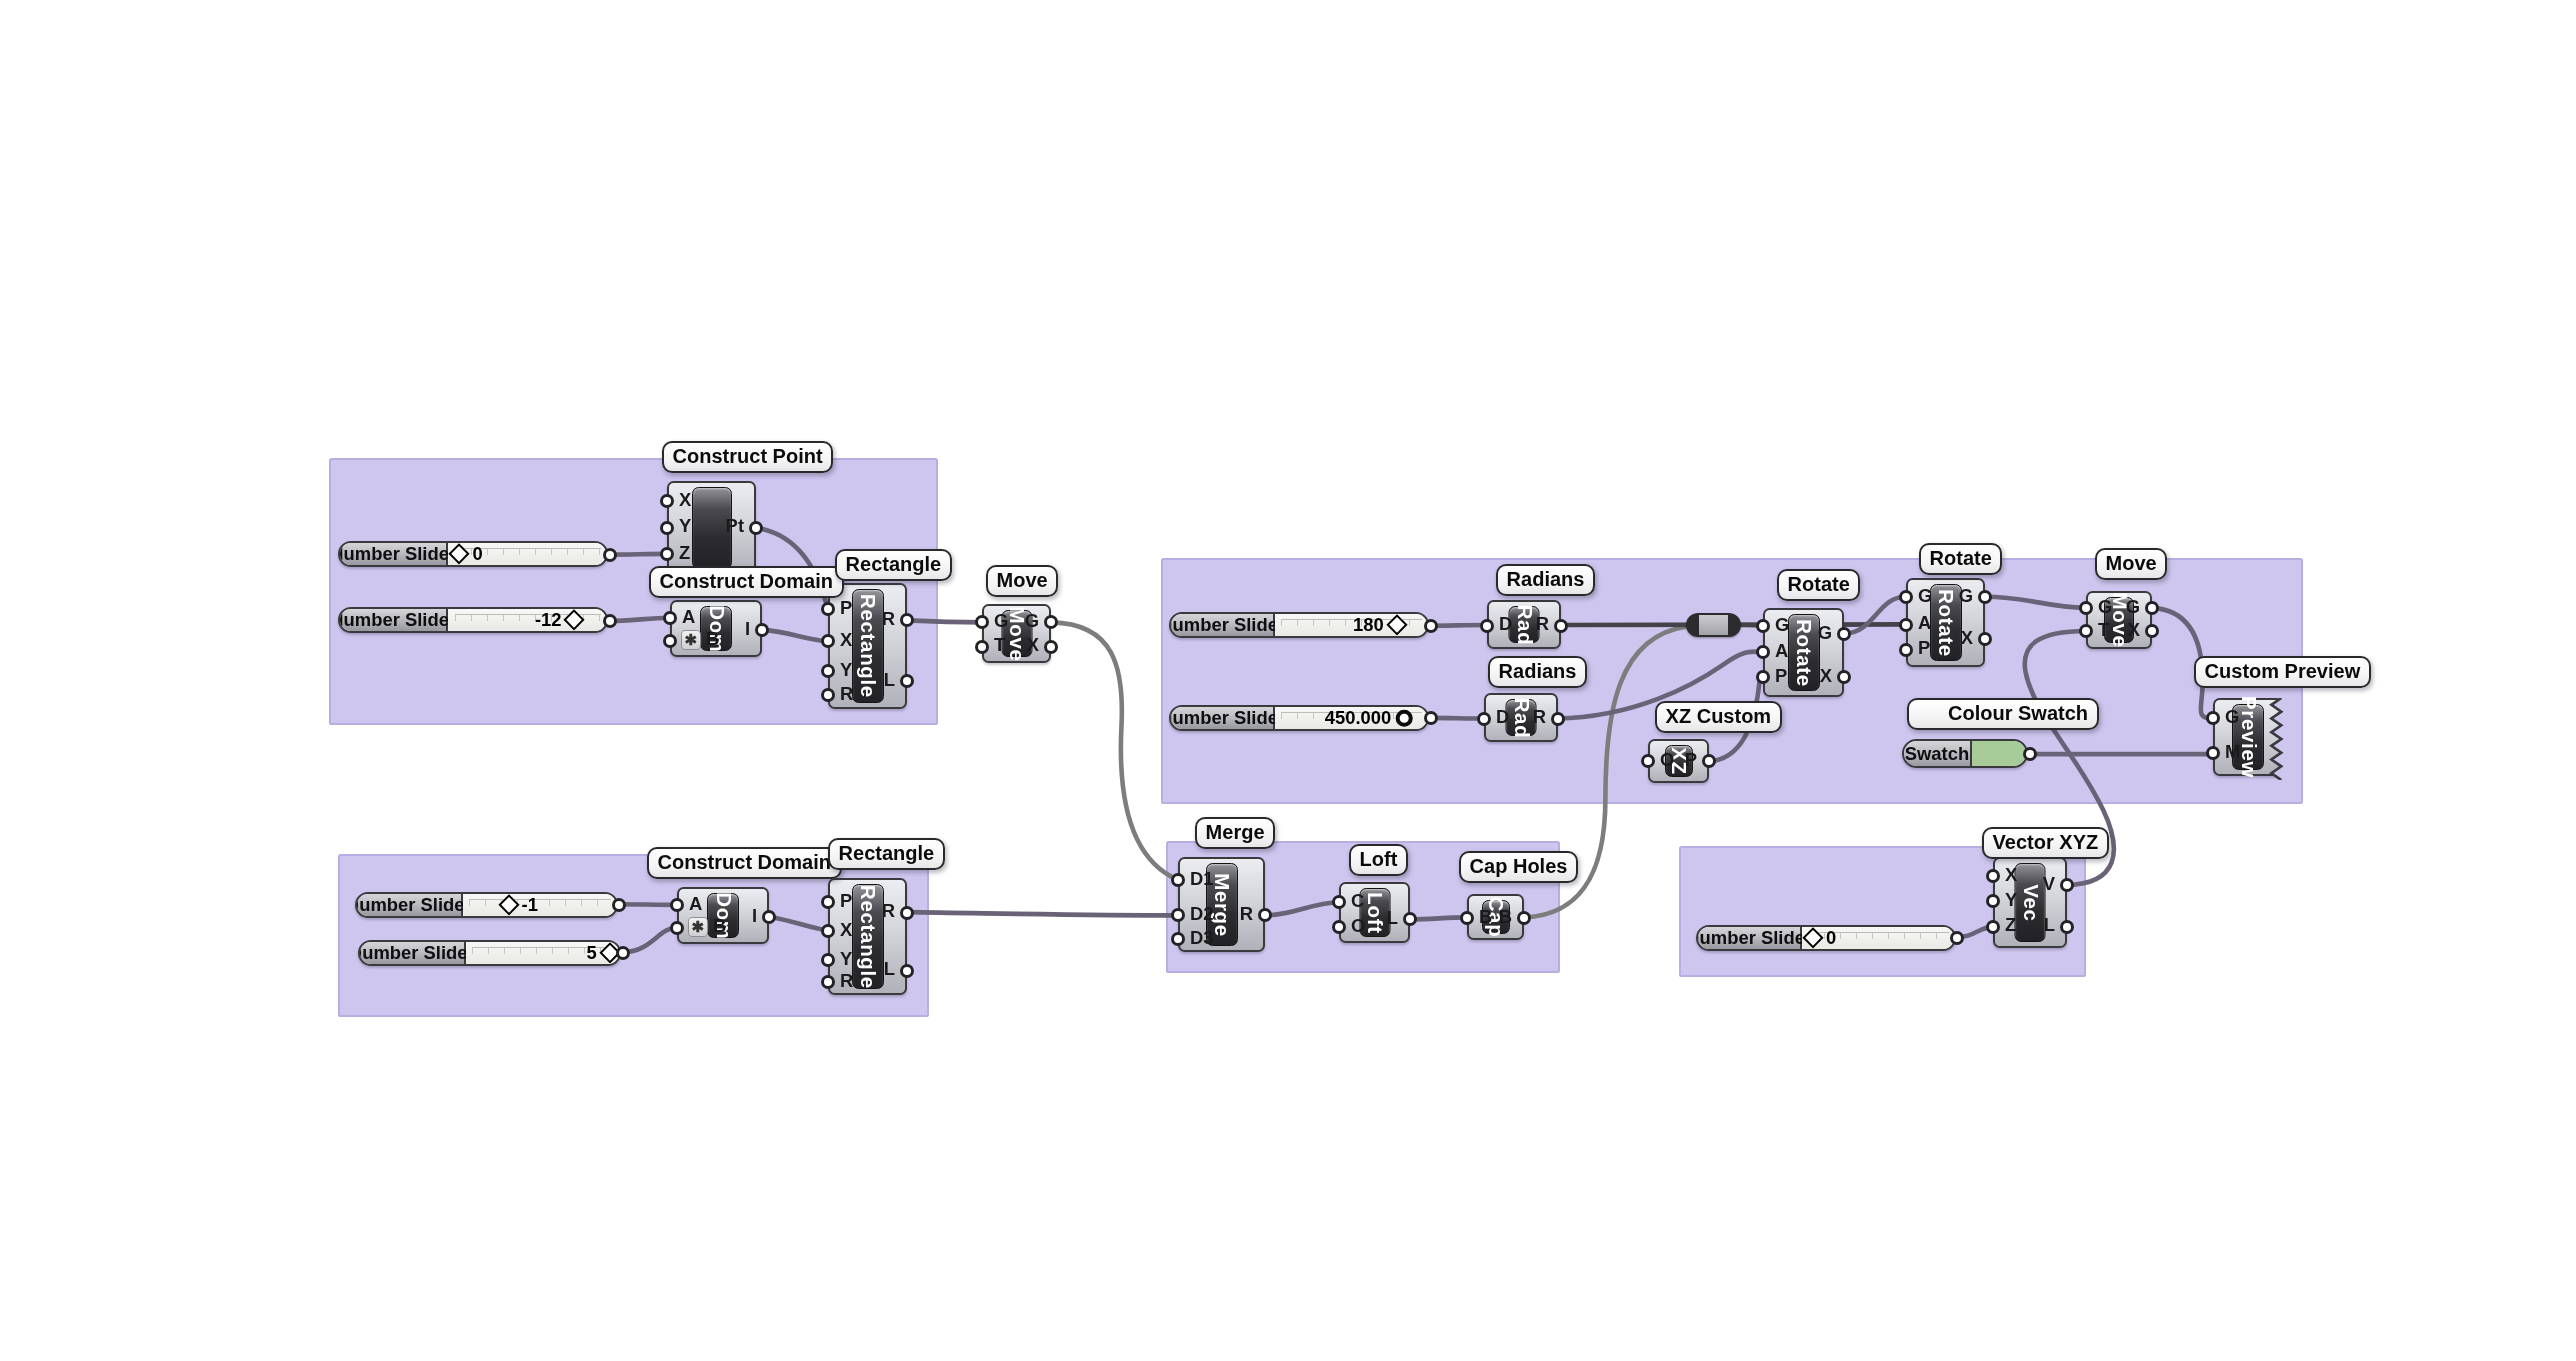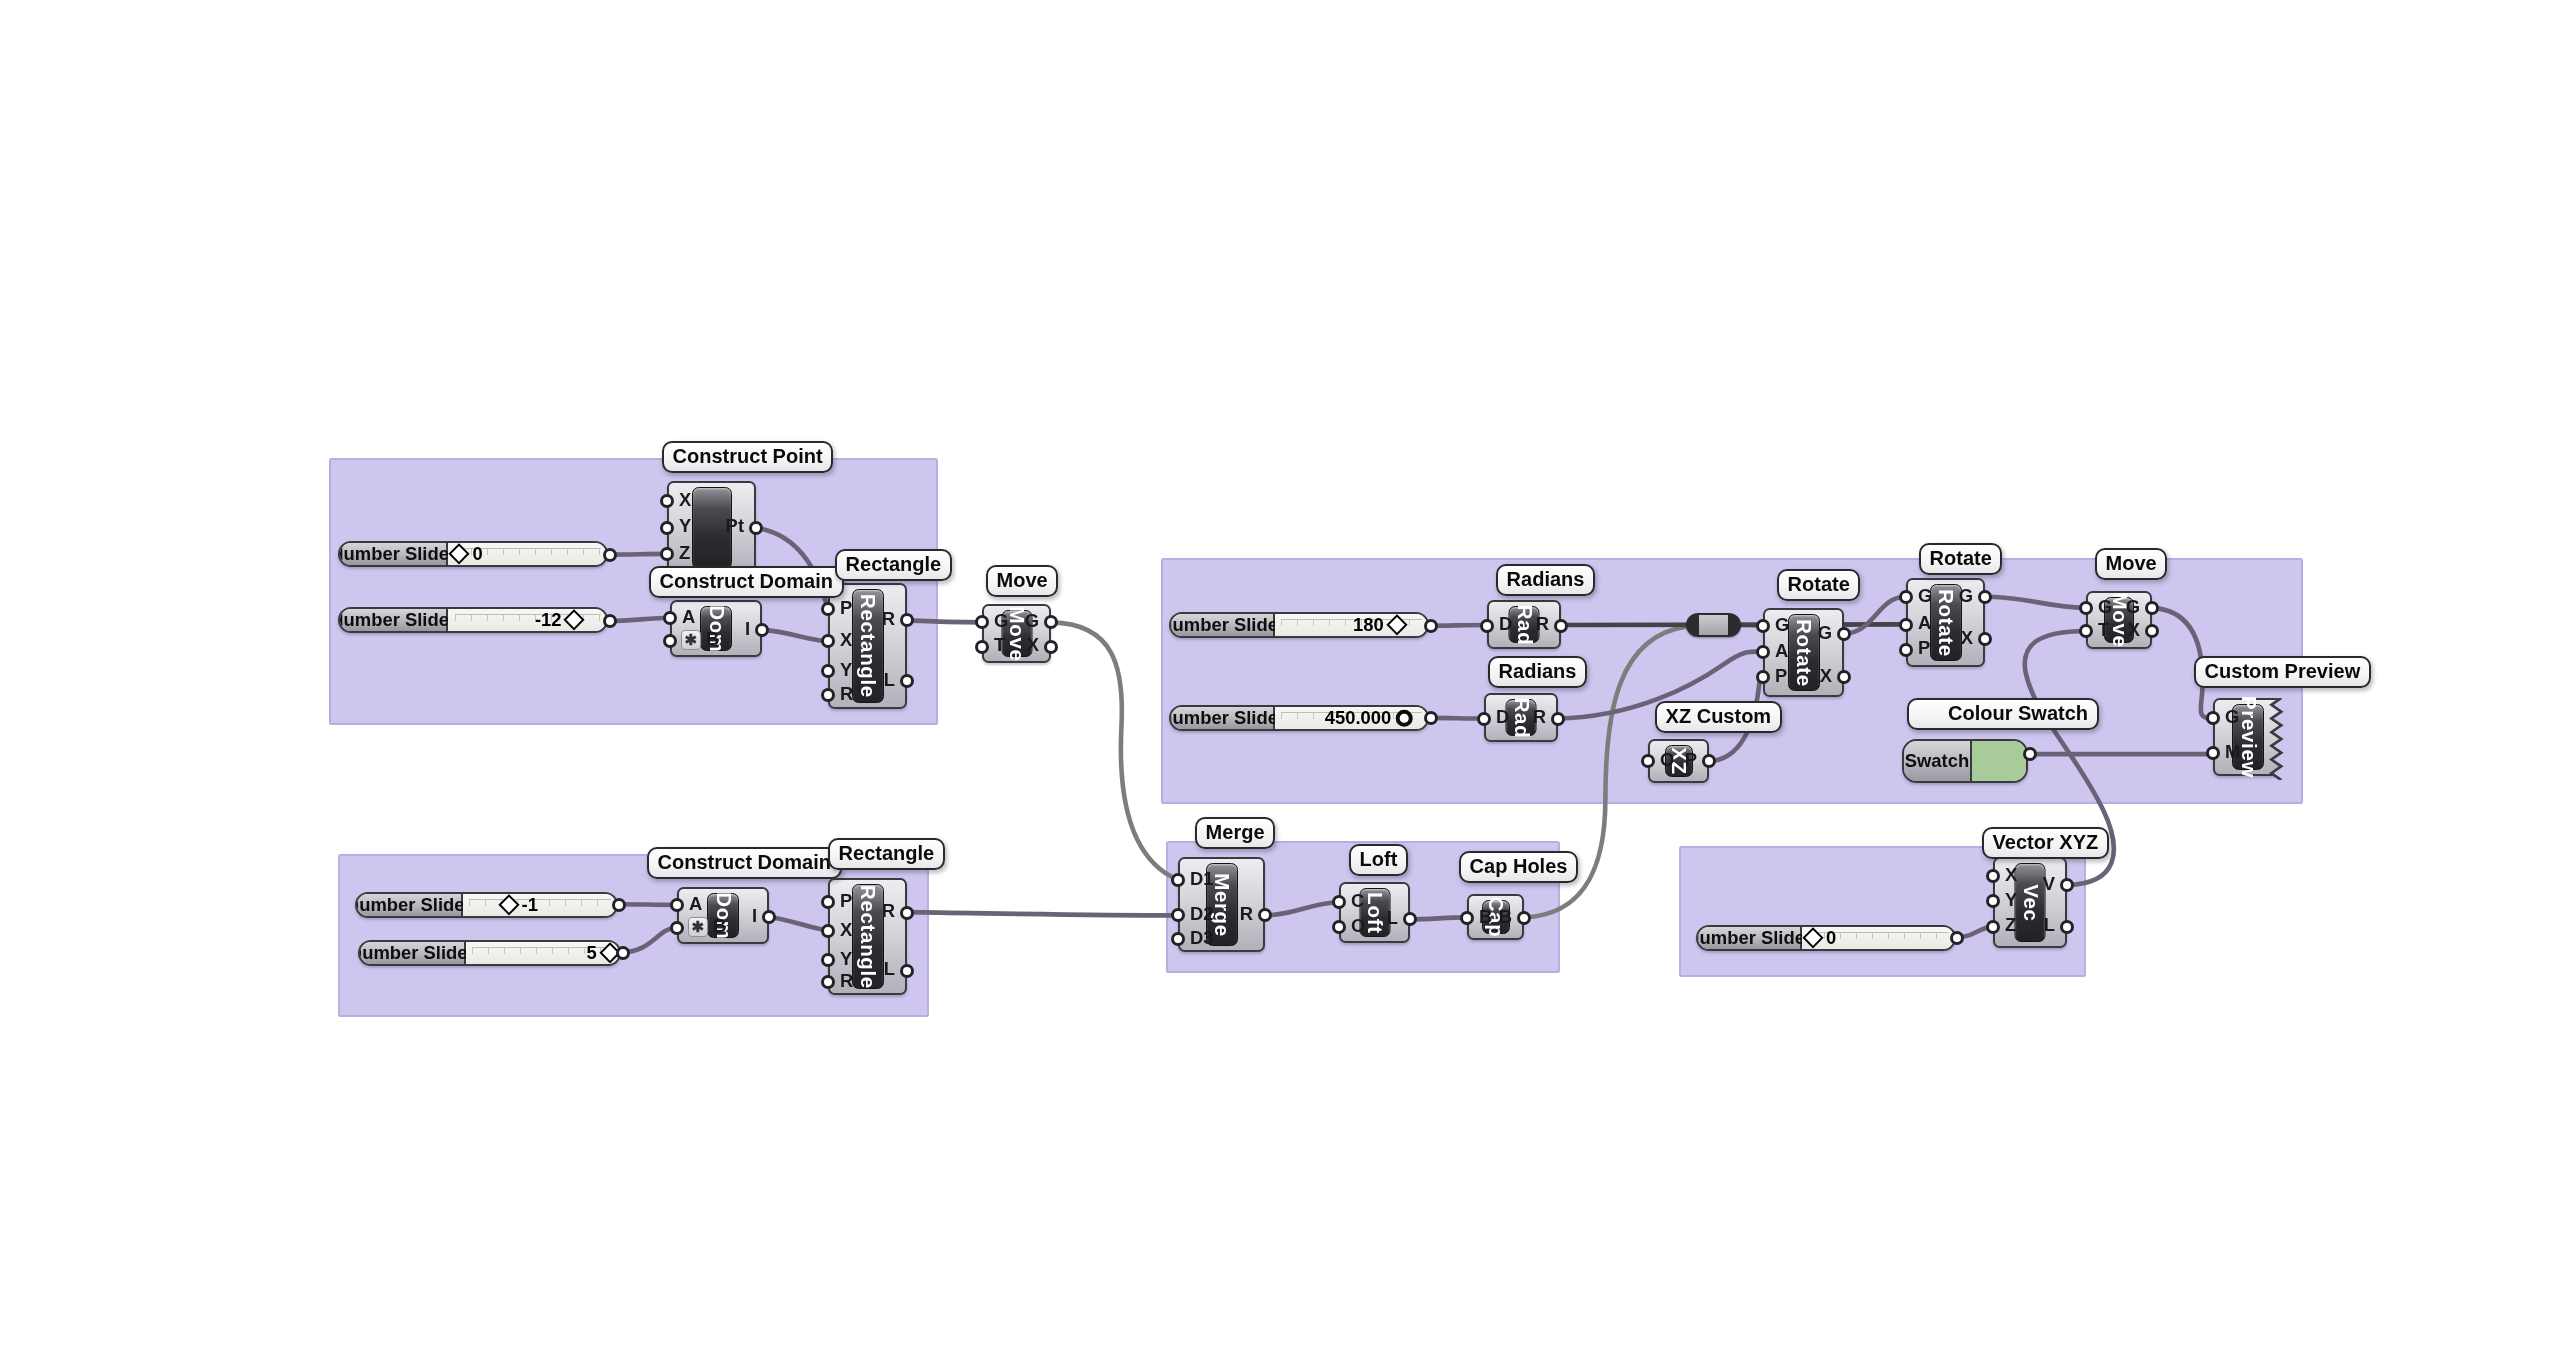--- a/index.html
+++ b/index.html
@@ -357,21 +357,21 @@
     <div class="nub" style="left: 616px; top: 946px;"></div>
     <div class="slider" style="left: 1696px; top: 925px; width: 260px; height: 26px;">
       <div class="lab">Number Slider</div>
       <div class="track">
         <div class="ticks"></div>
         <div class="sval" style="left: calc(7% + 13px);">0</div>
         <div class="grip-d" style="left: 7%;"></div>
       </div>
     </div>
     <div class="nub" style="left: 1950px; top: 931px;"></div>
-    <div class="swatch" style="left: 1902px; top: 739px; width: 126px; height: 44px;">
+    <div class="swatch" style="left: 1902px; top: 739px; width: 126px; height: 29px;">
       <div class="lab">Swatch</div>
       <div class="col" style="background: rgb(168, 203, 154);"></div>
     </div>
     <div class="nub" style="left: 2023px; top: 747px;"></div>
     <div class="tag" style="left: 662px; top: 441px;">Construct Point</div>
     <div class="tag" style="left: 649px; top: 566px;">Construct Domain</div>
     <div class="tag" style="left: 835px; top: 549px;">Rectangle</div>
     <div class="tag" style="left: 986px; top: 565px;">Move</div>
     <div class="tag" style="left: 1496px; top: 564px;">Radians</div>
     <div class="tag" style="left: 1488px; top: 656px;">Radians</div>

